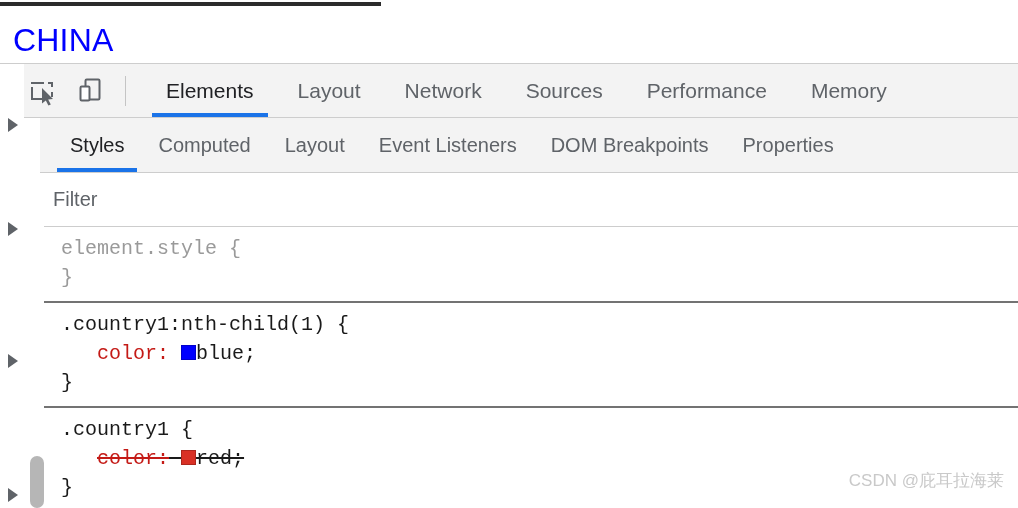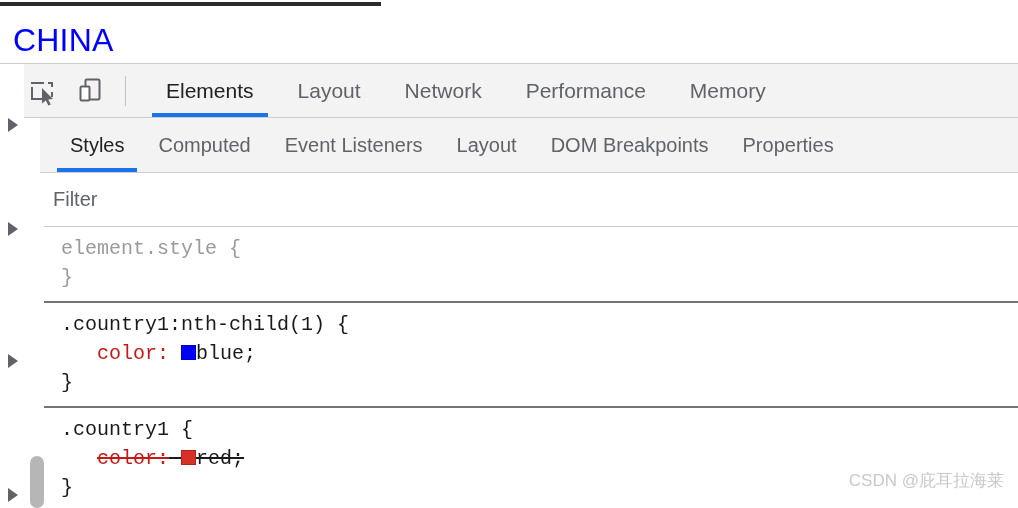--- a/index.html
+++ b/index.html
@@ -333,41 +333,44 @@
       <div class="main-tab selected">
         <span>Elements</span>
       </div>
       <div class="main-tab">
         <span>Layout</span>
       </div>
       <div class="main-tab">
         <span>Network</span>
       </div>
       <div class="main-tab">
+        <span>Sources</span>
+      </div>
+      <div class="main-tab">
         <span>Performance</span>
       </div>
       <div class="main-tab">
         <span>Memory</span>
       </div>
     </div>
   </div>
 
   <div id="sub-toolbar">
     <div id="sub-tabs">
       <div class="sub-tab selected">
         <span>Styles</span>
       </div>
       <div class="sub-tab">
         <span>Computed</span>
       </div>
       <div class="sub-tab">
+        <span>Layout</span>
+      </div>
+      <div class="sub-tab">
         <span>Event Listeners</span>
-      </div>
-      <div class="sub-tab">
-        <span>Layout</span>
       </div>
       <div class="sub-tab">
         <span>DOM Breakpoints</span>
       </div>
       <div class="sub-tab">
         <span>Properties</span>
       </div>
     </div>
   </div>
 

